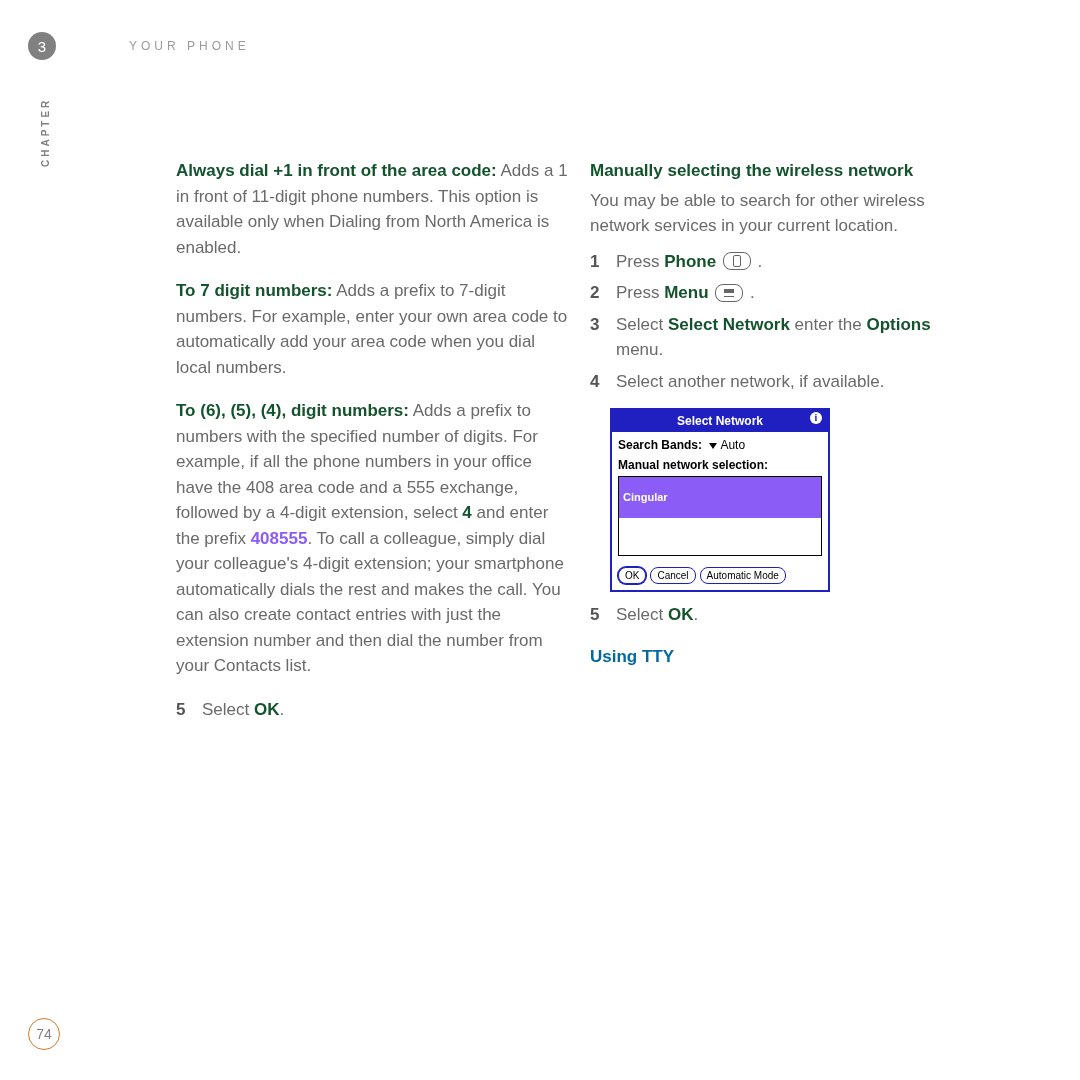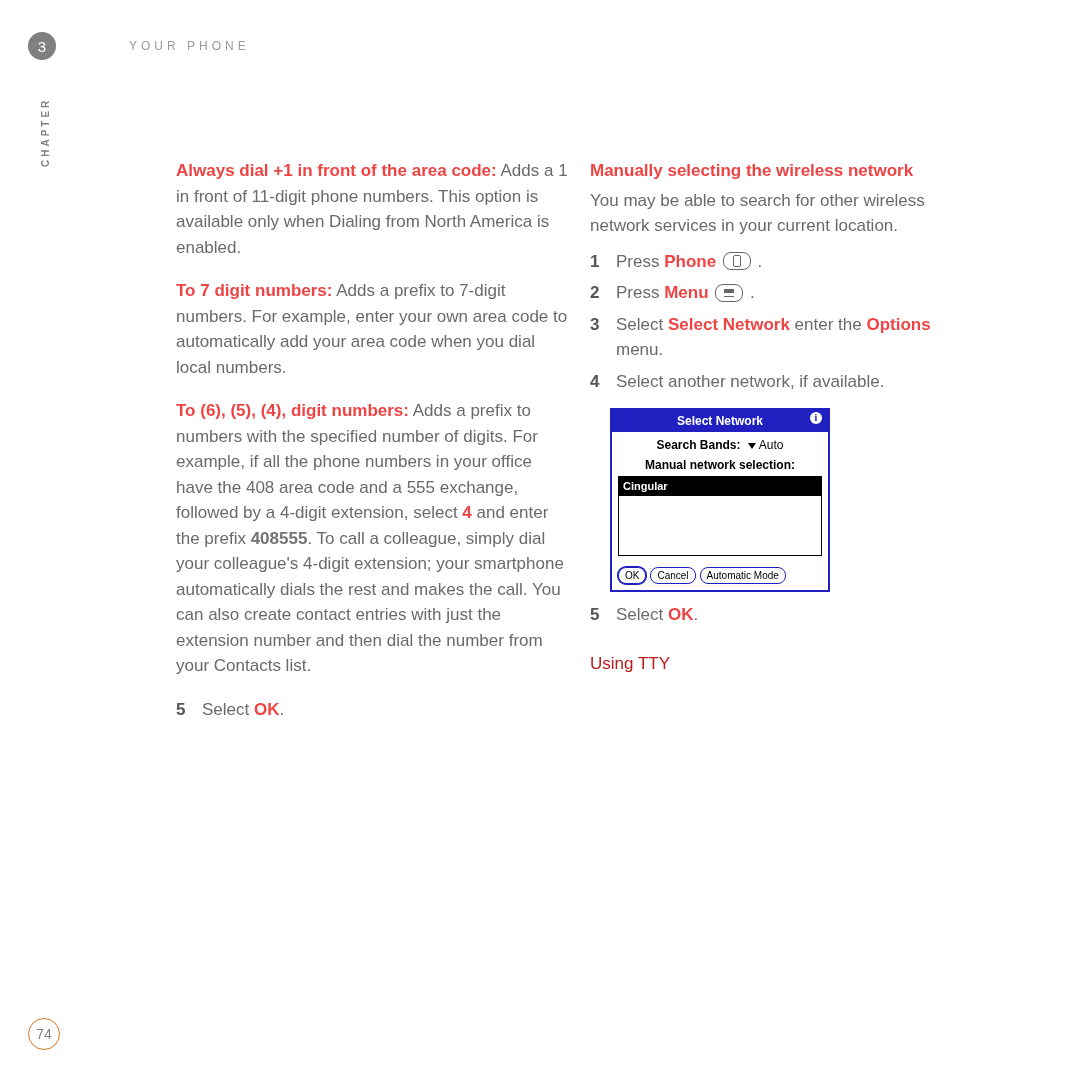--- a/index.html
+++ b/index.html
@@ -50,39 +50,39 @@
     position: absolute;
     top: 158px;
     width: 392px;
     font-size: 17px;
     line-height: 1.50;
     color: #6a6a6a;
   }
   .col-left { left: 176px; }
   .col-right { left: 590px; }
   .para { margin-bottom: 18px; }
-  .bold { font-weight: bold; color: #ef4444; }
+  .bold { font-weight: bold; color: #14532d; }
   .step {
     display: flex;
     gap: 12px;
     margin-bottom: 6px;
     align-items: flex-start;
   }
   .step-num {
     font-weight: bold;
     color: #555;
     min-width: 14px;
   }
   .step-text { flex: 1; }
-  .orange-num { color: #737373; }
+  .orange-num { color: #8b5cf6; }
   .subhead {
-    font-weight: normal;
-    color: #b91c1c;
+    font-weight: bold;
+    color: #0369a1;
     margin-bottom: 6px;
-    margin-top: 23px;
+    margin-top: 16px;
   }
   .page-num-circle {
     position: absolute;
     left: 28px;
     top: 1018px;
     width: 30px;
     height: 30px;
     border: 1px solid #d77a2a;
     border-radius: 50%;
     display: flex;
@@ -146,44 +146,44 @@
     background: #fff;
     border-radius: 50%;
     color: #2020c0;
     font-size: 10px;
     text-align: center;
     line-height: 12px;
     font-family: Georgia, serif;
     font-weight: bold;
   }
   .mock-body { padding: 4px 6px 6px 6px; }
-  .mock-row { margin-bottom: 2px; font-weight: bold; text-align: center; }
+  .mock-row { margin-bottom: 2px; font-weight: bold; }
   .mock-dd {
     display: inline-block;
     font-weight: normal;
     margin-left: 4px;
   }
   .triangle-down {
     display: inline-block;
     width: 0; height: 0;
     border-left: 4px solid transparent;
     border-right: 4px solid transparent;
     border-top: 6px solid #000;
     vertical-align: middle;
     margin-right: 3px;
   }
   .mock-list {
     border: 1px solid #000;
     height: 78px;
     margin-top: 2px;
   }
   .mock-list-sel {
-    background: #000000;
+    background: #8b5cf6;
     color: #fff;
-    padding: 1px 4px;
+    padding: 12px 4px;
     font-weight: bold;
     font-size: 11px;
   }
   .mock-btns {
     display: flex;
     gap: 4px;
     padding: 5px 6px 6px 6px;
   }
   .mock-btn {
     border: 1px solid #2020c0;

